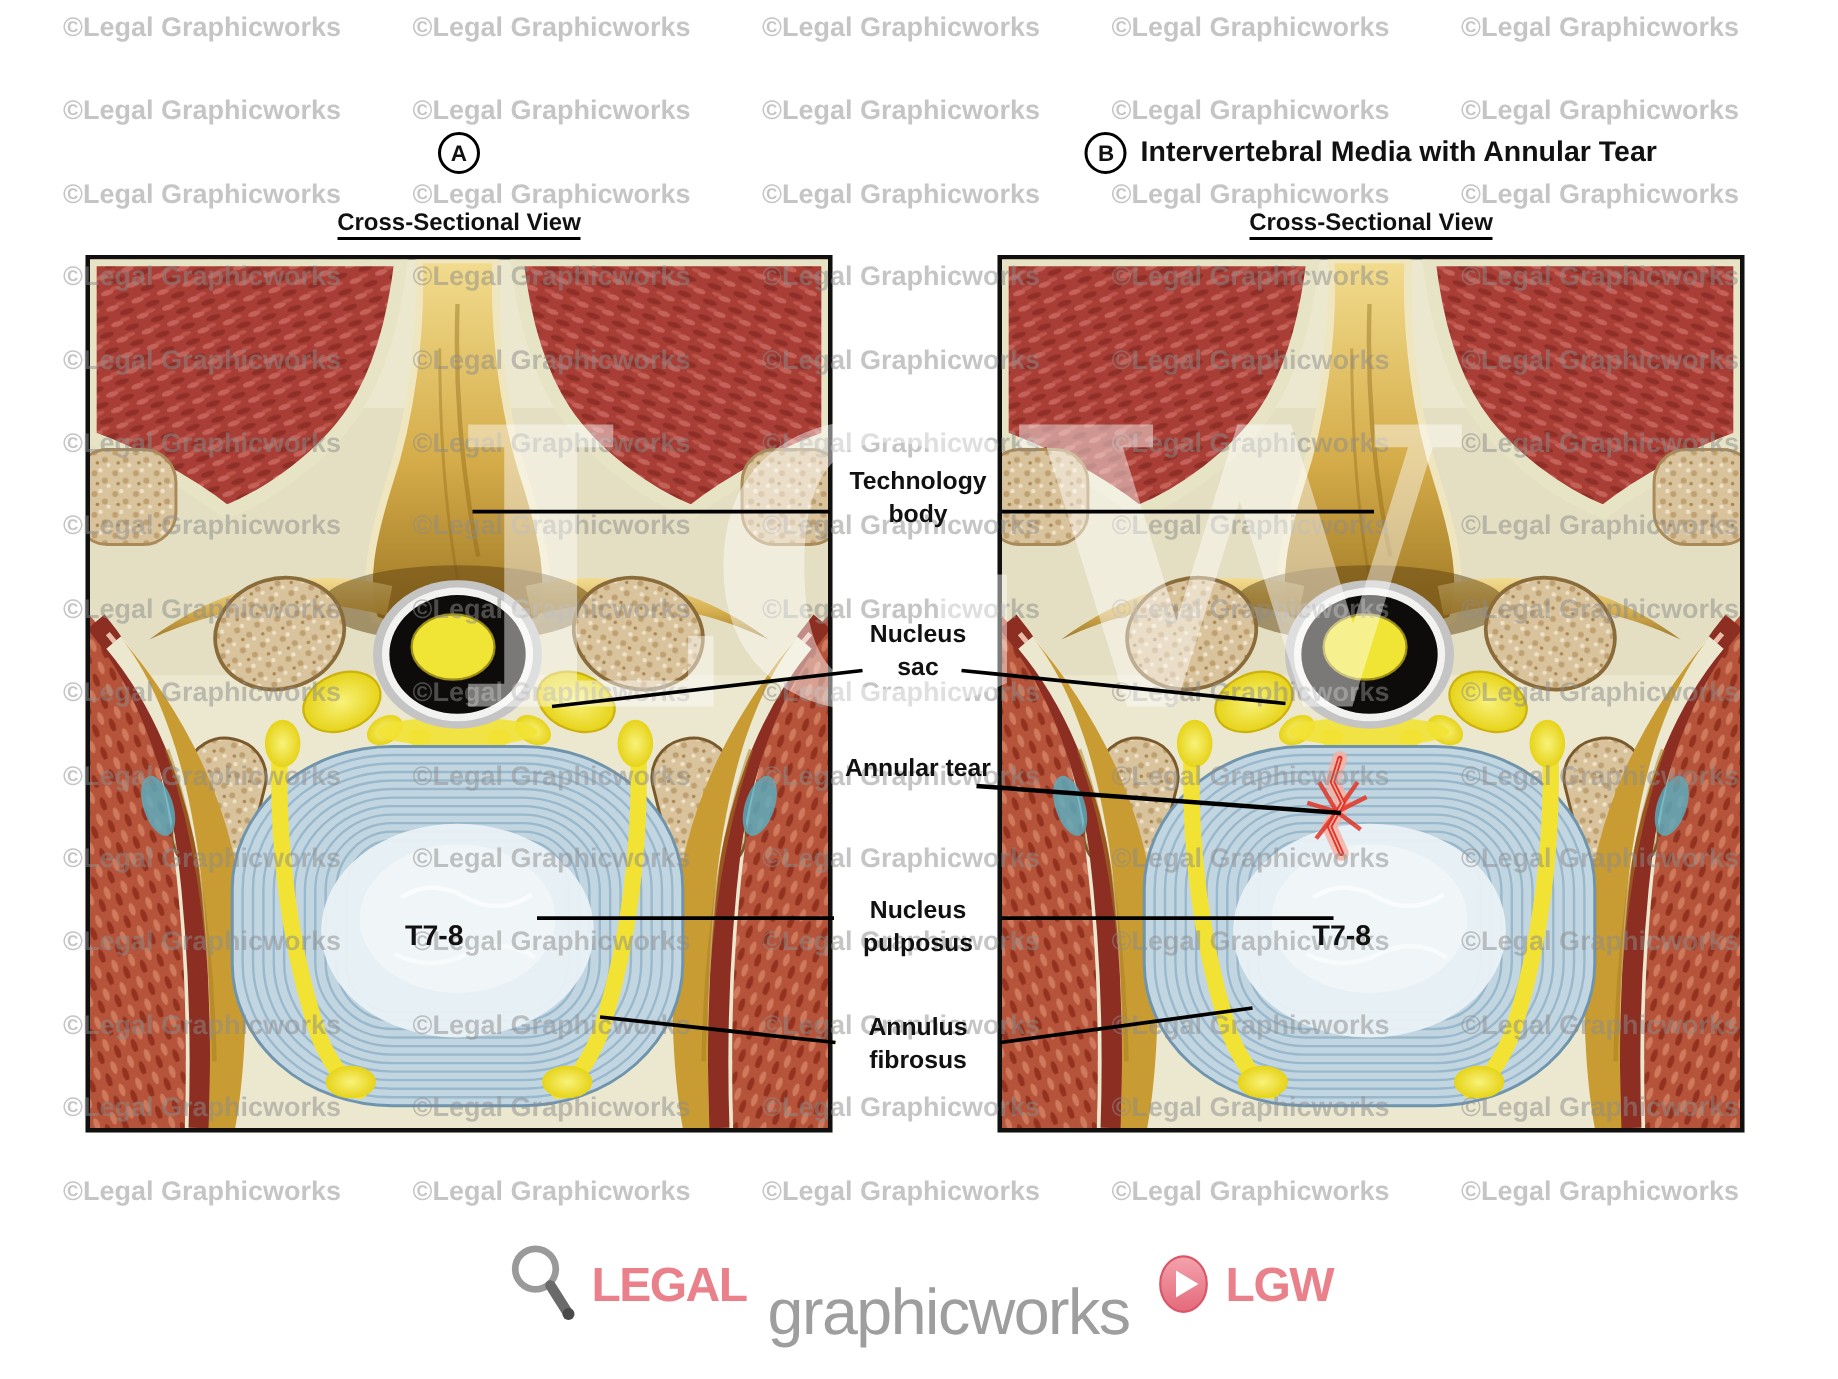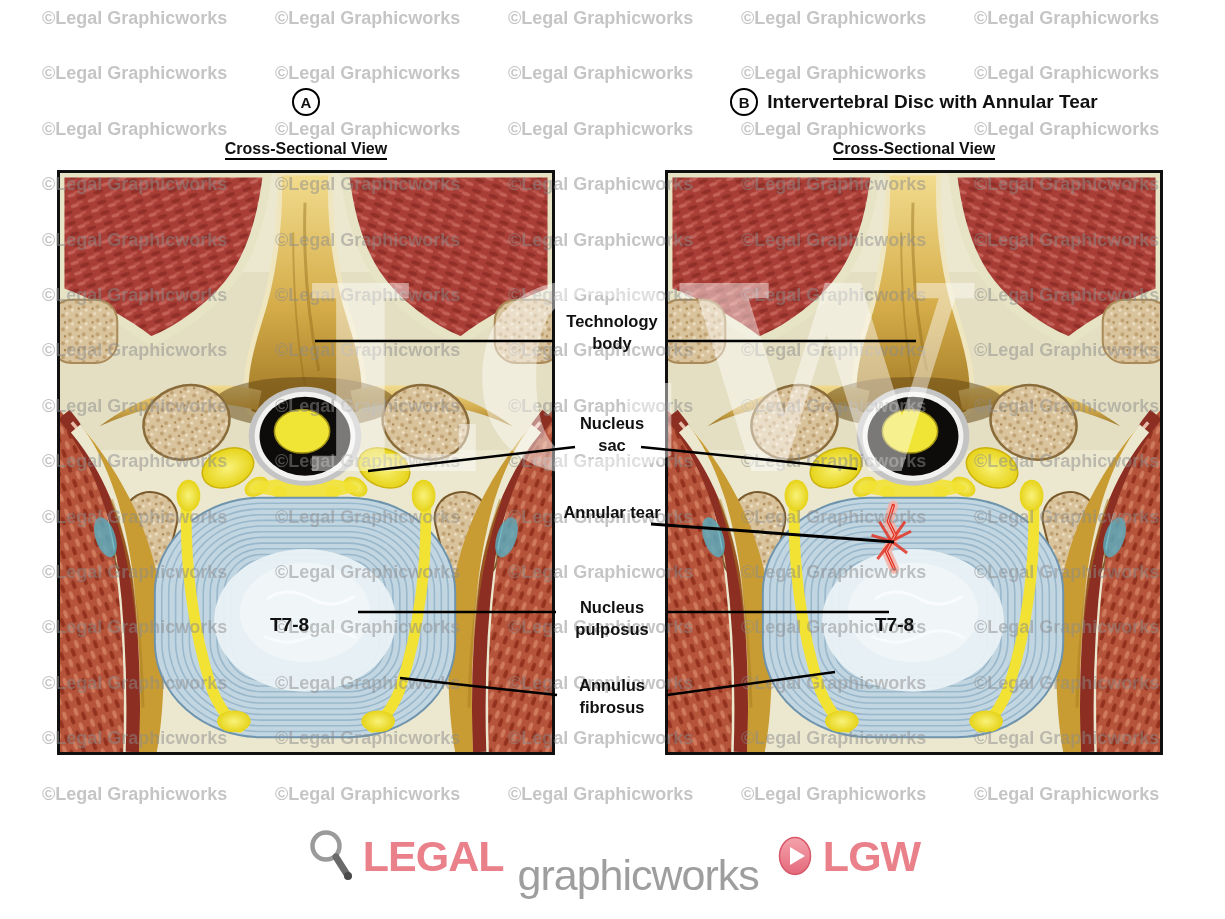--- a/index.html
+++ b/index.html
@@ -35,21 +35,21 @@
   .lbl-vertebral{left:565px;top:310px;width:94px;}
   .lbl-thecal{left:567px;top:412px;width:90px;}
   .lbl-annular{left:563px;top:501px;width:98px;}
   .lbl-nucleus{left:558px;top:596px;width:108px;}
   .lbl-annulus{left:558px;top:674px;width:108px;}
   .t78{position:absolute;z-index:5;width:64px;font-size:19px;font-weight:bold;top:614px;}
   .t78-a{left:270px;} .t78-b{left:875px;}
   
   .footer-logo{position:absolute;top:812px;left:0;width:100%;display:flex;justify-content:center;
                align-items:center;gap:10px;z-index:5;}
-  .brand-bold{font-size:43px;font-weight:bold;letter-spacing:-1px;}
+  .brand-bold{font-size:32px;font-weight:bold;letter-spacing:-1px;}
   .brand-rest{font-size:43px;font-weight:400;letter-spacing:-1px;margin-left:4px;margin-top:39px;}
   .pink{color:#e9808a;} .gray{color:#9e9e9e;}
   .tagline{position:absolute;top:872px;left:0;width:100%;text-align:center;z-index:5;
            font-size:25.5px;color:#6e6e6e;}
 </style>
 </head>
 <body>
 
 <div class="page">
 
@@ -130,21 +130,21 @@
       <span class="wm" style="left: 741px; top: 783.6px;">©Legal Graphicworks</span>
       <span class="wm" style="left: 974px; top: 783.6px;">©Legal Graphicworks</span>
     </div>
 
 
   <div class="hdr hdr-a">
     <span class="hdr-circle">A</span>
   </div>
   <div class="hdr hdr-b">
     <span class="hdr-circle">B</span>
-    <span class="hdr-text">Intervertebral Disc with Annular Tear</span>
+    <span class="hdr-text">Intervertebral Media with Annular Tear</span>
   </div>
 
   <div class="csv csv-a">
     <span>Cross-Sectional View</span>
   </div>
   <div class="csv csv-b">
     <span>Cross-Sectional View</span>
   </div>
 
   <div class="panel panel-a">

